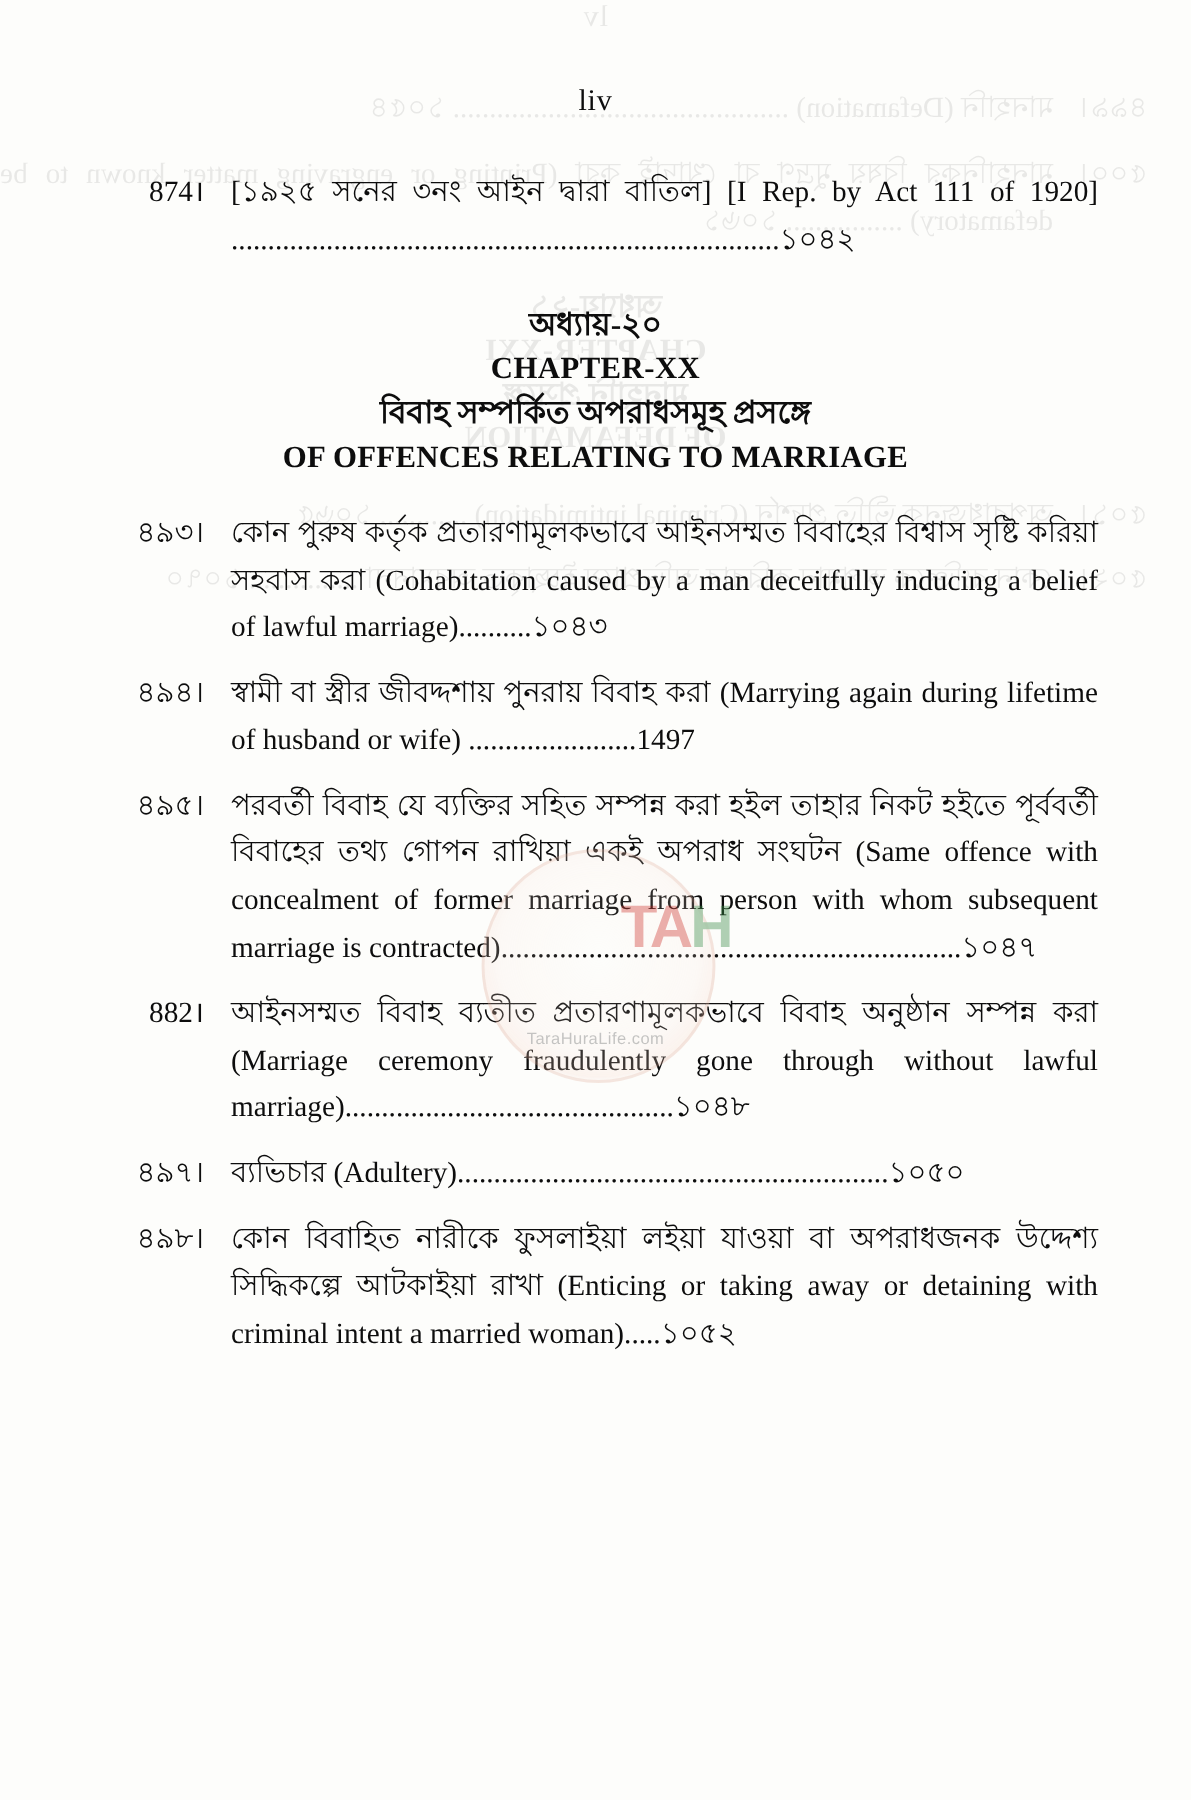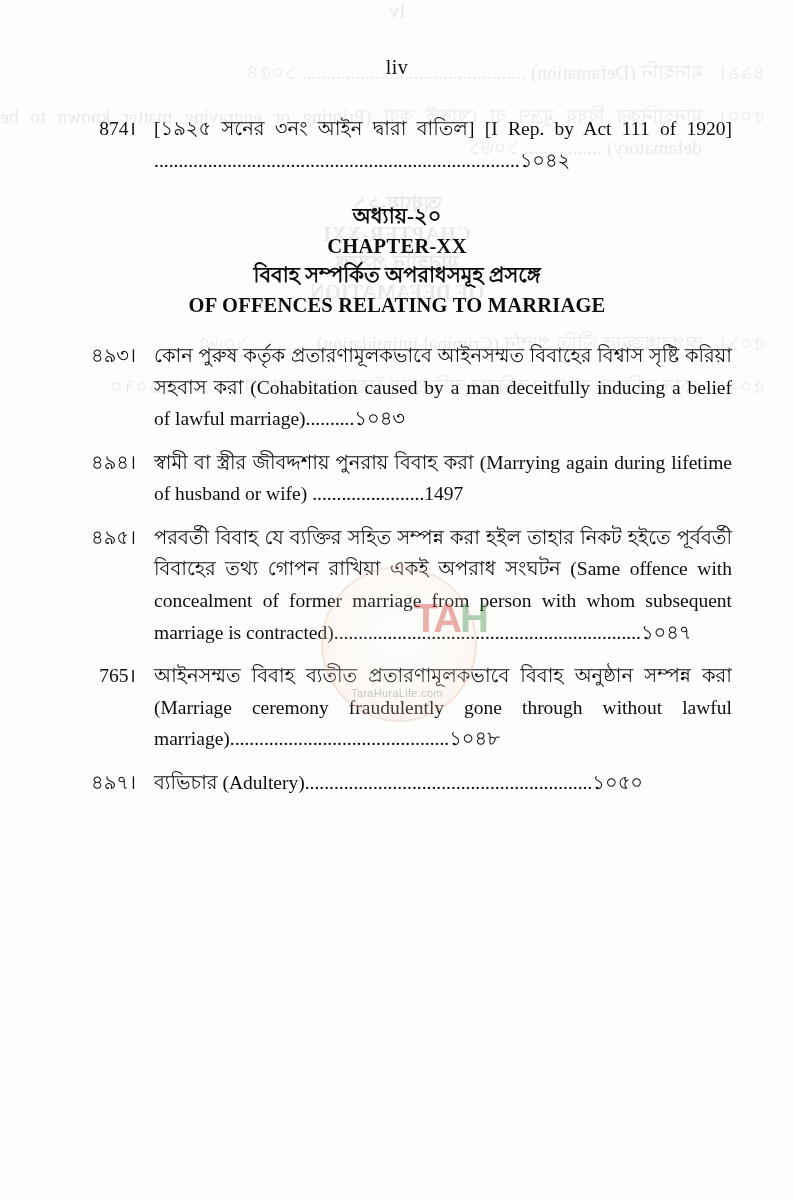--- a/index.html
+++ b/index.html
@@ -206,33 +206,39 @@
     </div>
 
     <div class="entry">
       <div class="num">৪৯৫।</div>
       <div class="body">
         <span>পরবর্তী বিবাহ যে ব্যক্তির সহিত সম্পন্ন করা হইল তাহার নিকট হইতে পূর্ববর্তী বিবাহের তথ্য গোপন রাখিয়া একই অপরাধ সংঘটন (Same offence with concealment of former marriage from person with whom subsequent marriage is contracted)</span><span>...............................................................</span><span class="pg">১০৪৭</span>
       </div>
     </div>
 
     <div class="entry">
-      <div class="num">765।</div>
+      <div class="num">882।</div>
       <div class="body">
         <span>আইনসম্মত বিবাহ ব্যতীত প্রতারণামূলকভাবে বিবাহ অনুষ্ঠান সম্পন্ন করা (Marriage ceremony fraudulently gone through without lawful marriage)</span><span>.............................................</span><span class="pg">১০৪৮</span>
       </div>
     </div>
 
     <div class="entry">
       <div class="num">৪৯৭।</div>
       <div class="body">
         <span>ব্যভিচার (Adultery)</span><span>...........................................................</span><span class="pg">১০৫০</span>
       </div>
     </div>
 
+    <div class="entry">
+      <div class="num">৪৯৮।</div>
+      <div class="body">
+        <span>কোন বিবাহিত নারীকে ফুসলাইয়া লইয়া যাওয়া বা অপরাধজনক উদ্দেশ্য সিদ্ধিকল্পে আটকাইয়া রাখা (Enticing or taking away or detaining with criminal intent a married woman)</span><span>.....</span><span class="pg">১০৫২</span>
+      </div>
+    </div>
 
   </div>
 
   <div class="watermark">
     <div class="disc"></div>
     <div class="mark"><span>TA</span><span class="g">H</span></div>
     <div class="sub">TaraHuraLife.com</div>
   </div>
 
 </div>

